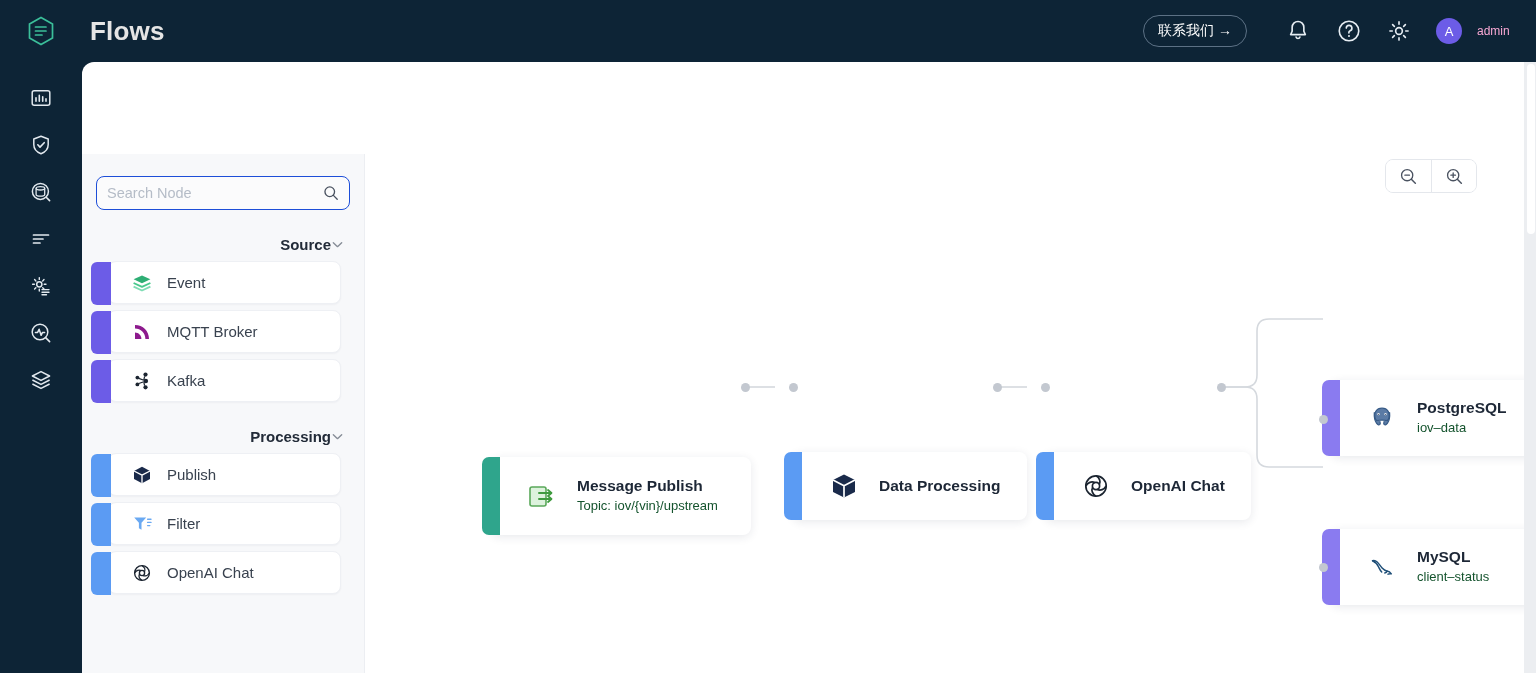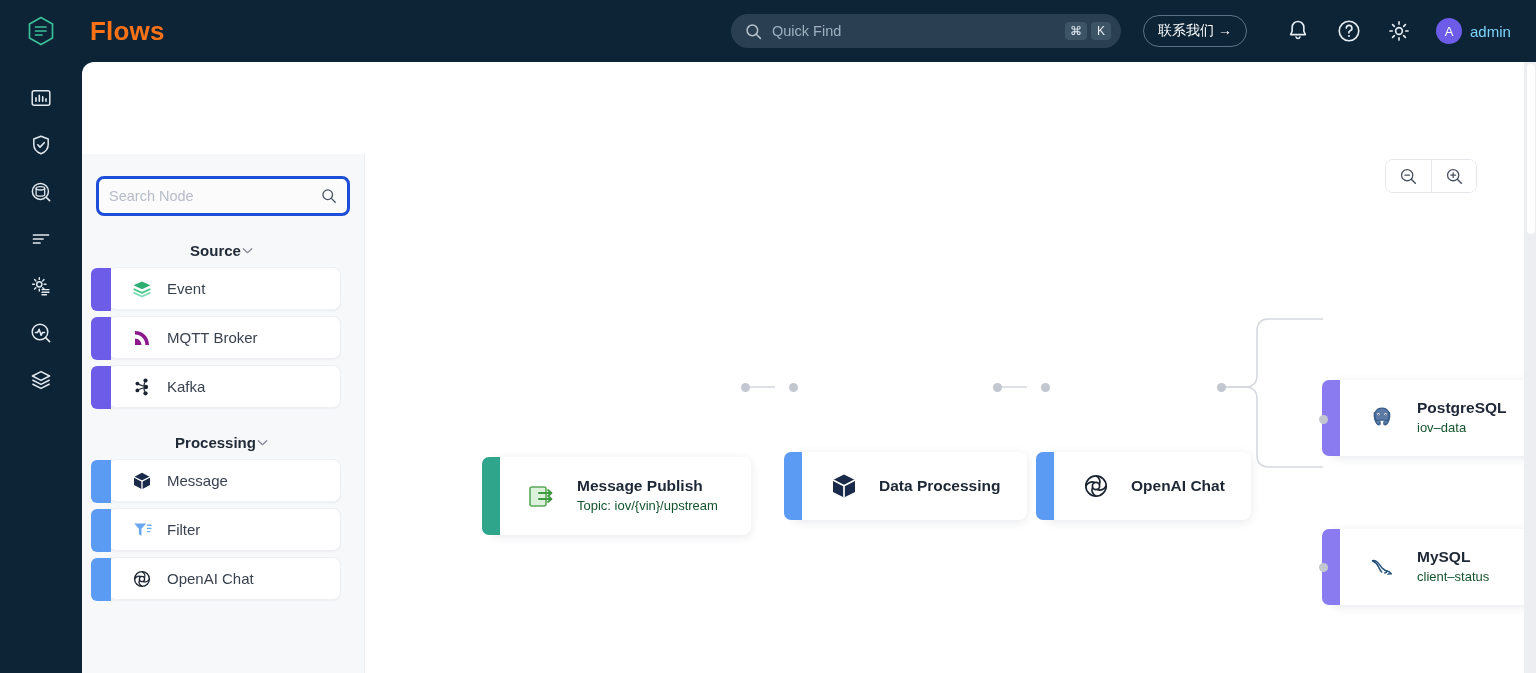--- a/index.html
+++ b/index.html
@@ -12,21 +12,21 @@
   .app { position: relative; width: 1536px; height: 673px; background: #0d2436; }
 
   
   .header {
     position: absolute; top: 0; left: 0; width: 1536px; height: 62px;
     display: flex; align-items: center; z-index: 20;
   }
   .logo-box { width: 82px; display: flex; align-items: center; justify-content: center; }
   .logo-hex { width: 28px; height: 30px; }
   .app-title {
-    color: #f97316; font-size: 26px; font-weight: 600; letter-spacing: .2px;
+    color: #e5e5e5; font-size: 26px; font-weight: 600; letter-spacing: .2px;
     margin-left: 8px;
   }
   .search-wrap {
     position: absolute; left: 731px; top: 14px;
     width: 390px; height: 34px;
     background: #2a4052; border-radius: 17px;
     display: flex; align-items: center; padding: 0 10px 0 14px;
   }
   .search-icon { width: 17px; height: 17px; flex: 0 0 auto; opacity: .85; }
   .search-input {
@@ -50,21 +50,21 @@
   .hdr-icon {
     position: absolute; top: 18px; width: 26px; height: 26px; cursor: pointer;
   }
   .avatar-wrap {
     position: absolute; left: 1436px; top: 18px; display: flex; align-items: center;
   }
   .avatar {
     width: 26px; height: 26px; border-radius: 50%; background: #6c5ce7;
     color: #fff; font-size: 13px; display: flex; align-items: center; justify-content: center;
   }
-  .avatar-name { color: #7dd3fc; font-size: 15px; margin-left: 8px; }
+  .avatar-name { color: #f9a8d4; font-size: 12px; margin-left: 15px; }
 
   
   .rail {
     position: absolute; left: 0; top: 62px; width: 82px; height: 611px;
     background: #0d2436; display: flex; flex-direction: column; align-items: center;
     padding-top: 12px; z-index: 15;
   }
   .rail-item {
     width: 46px; height: 47px; display: flex; align-items: center; justify-content: center;
     cursor: pointer;
@@ -111,30 +111,30 @@
   }
 
   
   .palette {
     position: absolute; left: 0; top: 92px; width: 283px; height: 519px;
     background: #f7f8fa; border-right: 1px solid #eceef2;
     overflow: hidden;
   }
   .palette-search {
     position: relative; margin: 22px 14px 0 14px;
-    height: 40px; background: #fbfbfc; border: 3px solid #1d4ed8; border-radius: 8px;
+    height: 34px; background: #fbfbfc; border: 1px solid #1d4ed8; border-radius: 8px;
     display: flex; align-items: center; padding: 0 10px;
   }
   .palette-search input {
     flex: 1; border: none; outline: none; background: transparent;
     font-size: 14.5px; color: #39424f; font-family: "Liberation Sans", sans-serif;
   }
   .palette-search input::placeholder { color: #b5bcc7; }
   .group-head {
-    display: flex; align-items: center; justify-content: center;
+    display: flex; align-items: center; justify-content: flex-end;
     margin: 26px 20px 8px 18px;
   }
   .group-title { font-size: 15px; font-weight: 700; color: #222b38; }
   .chev { width: 13px; height: 13px; opacity: .6; }
   .node-item {
     position: relative; margin: 6px 23px 6px 26px; height: 43px;
     background: #fff; border: 1px solid #eef0f4; border-radius: 8px;
     display: flex; align-items: center; padding-left: 22px; cursor: grab;
     box-shadow: 0 1px 2px rgba(20,30,50,.04);
   }
@@ -201,29 +201,20 @@
     <div class="logo-box">
       <svg class="logo-hex" viewBox="0 0 28 30">
         <path d="M14 1.5 L25.5 8 L25.5 22 L14 28.5 L2.5 22 L2.5 8 Z" fill="none" stroke="#3bbf9a" stroke-width="1.7"></path>
         <line x1="8.5" y1="11" x2="19" y2="11" stroke="#3bbf9a" stroke-width="1.7" stroke-linecap="round"></line>
         <line x1="8.5" y1="15" x2="19" y2="15" stroke="#3bbf9a" stroke-width="1.7" stroke-linecap="round"></line>
         <line x1="8.5" y1="19" x2="15" y2="19" stroke="#3bbf9a" stroke-width="1.7" stroke-linecap="round"></line>
       </svg>
     </div>
     <div class="app-title">Flows</div>
 
-    <div class="search-wrap">
-      <svg class="search-icon" viewBox="0 0 18 18">
-        <circle cx="7.8" cy="7.8" r="5.6" fill="none" stroke="#cdd8e1" stroke-width="1.6"></circle>
-        <line x1="12" y1="12" x2="16.3" y2="16.3" stroke="#cdd8e1" stroke-width="1.6" stroke-linecap="round"></line>
-      </svg>
-      <input class="search-input" type="text" placeholder="Quick Find" style="">
-      <span class="kbd">⌘</span>
-      <span class="kbd">K</span>
-    </div>
 
     <div class="contact-btn">联系我们 →</div>
 
     <svg class="hdr-icon" style="left:1285px" viewBox="0 0 24 24">
       <path d="M12 3.2a5.4 5.4 0 0 0-5.4 5.4v3.6L5.2 15.3h13.6l-1.4-3.1V8.6A5.4 5.4 0 0 0 12 3.2Z" fill="none" stroke="#e6edf3" stroke-width="1.5" stroke-linejoin="round"></path>
       <path d="M10.2 17.6a1.9 1.9 0 0 0 3.6 0" fill="none" stroke="#e6edf3" stroke-width="1.5" stroke-linecap="round"></path>
     </svg>
     <svg class="hdr-icon" style="left:1336px" viewBox="0 0 24 24">
       <circle cx="12" cy="12" r="9" fill="none" stroke="#e6edf3" stroke-width="1.5"></circle>
       <path d="M9.5 9.3a2.6 2.6 0 1 1 3.3 2.6c-.7.25-.9.8-.9 1.5v.4" fill="none" stroke="#e6edf3" stroke-width="1.5" stroke-linecap="round"></path>
@@ -355,21 +346,21 @@
       </div>
 
       <div class="node-item">
         <div class="bar" style="background:#5b9bf3"></div>
         <span class="ico">
           <svg viewBox="0 0 22 22">
             <path d="M11 2.8 19 7v8L11 19.2 3 15V7Z" fill="#1a2a4a"></path>
             <path d="M3 7 11 11.2 19 7M11 11.2v8" fill="none" stroke="#fff" stroke-width="1.3" stroke-linejoin="round"></path>
           </svg>
         </span>
-        <span class="lbl">Message</span>
+        <span class="lbl">Publish</span>
       </div>
 
       <div class="node-item">
         <div class="bar" style="background:#5b9bf3"></div>
         <span class="ico">
           <svg viewBox="0 0 22 22">
             <path d="M3.2 4.4h12l-4.7 5.4v7l-2.6-1.6V9.8Z" fill="#6aa9f2"></path>
             <path d="M16.6 6.2h3.4M16.6 9.4h3.4M16.6 12.6h2.2" stroke="#6aa9f2" stroke-width="1.4" stroke-linecap="round"></path>
           </svg>
         </span>

